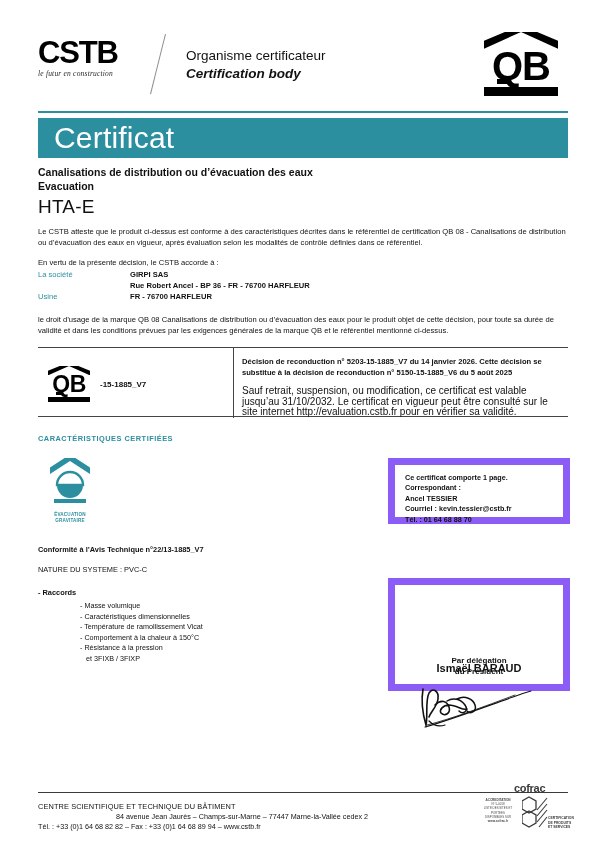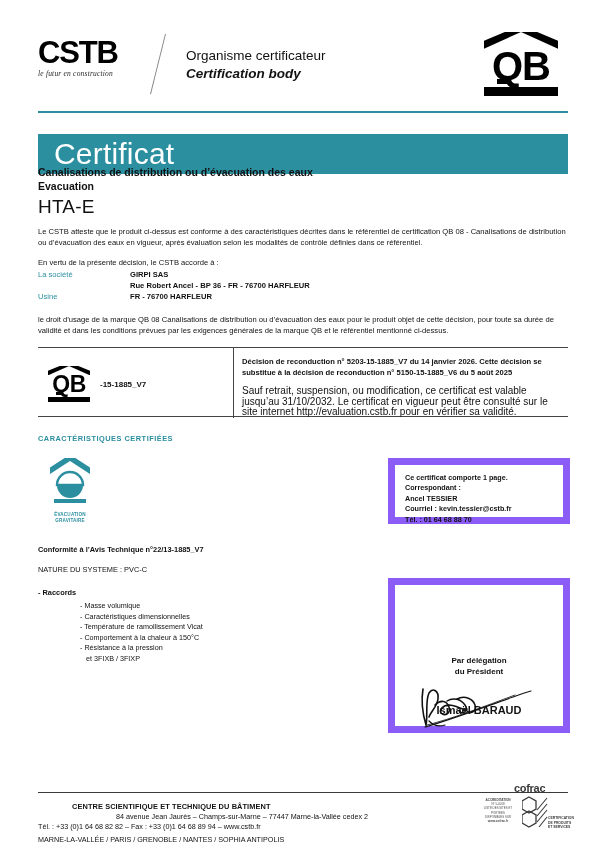--- a/index.html
+++ b/index.html
@@ -35,21 +35,21 @@
                  font-family:"Liberation Sans", sans-serif; font-weight:bold; color:#000; }
   .qb .base { position:absolute; left:0; width:100%; background:#000; }
 
   .qb-big { position:absolute; left:484px; top:32px; width:74px; height:64px; }
   .qb-big .letters { top:22%; font-size:40px; line-height:40px; letter-spacing:-1px; }
   .qb-big .base { bottom:0; height:9px; }
   .qb-big .qtail { position:absolute; left:18%; bottom:12px; width:17%; height:5px; background:#000; }
 
   
   .rule-top { position:absolute; left:38px; top:111px; width:530px; height:1.5px; background:#2b8fa0; }
-  .certbar { position:absolute; left:38px; top:134px; width:530px; height:40px; background:#2b8fa0; }
+  .certbar { position:absolute; left:38px; top:118px; width:530px; height:40px; background:#2b8fa0; }
   .certbar span { position:absolute; left:16px; top:3px; font-size:30px; color:#fff; font-weight:400; letter-spacing:0.2px; }
 
   
   .prod { position:absolute; left:38px; top:165px; width:530px; }
   .prod-l1 { font-size:10.5px; font-weight:bold; color:#111; line-height:14px; }
   .prod-l2 { font-size:10.5px; font-weight:bold; color:#111; line-height:14px; }
   .prod-code { font-size:19px; color:#111; line-height:24px; margin-top:2px; letter-spacing:0.2px; }
 
   
   .para { position:absolute; left:38px; width:530px; font-size:7.6px; line-height:11.3px; color:#111; }
@@ -83,39 +83,39 @@
   
   .evac { position:absolute; left:48px; top:458px; width:44px; height:72px; }
   .evac-svg { width:44px; height:52px; display:block; }
   .evac-cap { font-size:4.6px; font-weight:bold; color:#2b8fa0; text-align:center;
               line-height:6px; letter-spacing:0.2px; margin-top:2px; }
 
   
   .box { position:absolute; border:7px solid #8b5cf6; background:#fff; }
   #box-contact { left:388px; top:458px; width:182px; height:66px; }
   .contact-in { padding:8px 10px; font-size:7.2px; line-height:10.4px; color:#111; font-weight:bold; }
-  #box-sign { left:388px; top:578px; width:182px; height:155px; }
+  #box-sign { left:388px; top:578px; width:182px; height:113px; }
   .sign-title { position:absolute; left:0; right:0; top:70px; text-align:center;
                 font-size:8px; font-weight:bold; line-height:11px; color:#111; }
   .sign-svg { position:absolute; left:22px; top:96px; }
   .sign-name { position:absolute; left:0; right:0; bottom:10px; text-align:center;
                font-size:11px; font-weight:bold; color:#111; }
 
   
   .conf { position:absolute; left:38px; top:545px; font-size:7.4px; font-weight:bold; color:#111; }
   .nature { position:absolute; left:38px; top:565px; font-size:7.4px; color:#111; }
   .raccords { position:absolute; left:38px; top:588px; font-size:7.4px; font-weight:bold; color:#111; }
   .ch-list { position:absolute; left:80px; top:601px; width:290px; }
   .ch-item { font-size:7.2px; line-height:10.6px; color:#111; }
   .ch-cont { font-size:7.2px; line-height:10.6px; color:#111; padding-left:6px; }
 
   
   .foot-rule { position:absolute; left:38px; top:792px; width:530px; height:1px; background:#3a3a3a; }
   .footer { position:absolute; left:38px; top:801px; width:330px; }
-  .f1 { font-size:7.4px; font-weight:bold; color:#111; line-height:11px; letter-spacing:0.1px;margin-left:34px; }
+  .f1 { font-size:7.4px; font-weight:normal; color:#111; line-height:11px; letter-spacing:0.1px; }
   .f2 { font-size:7.2px; color:#111; line-height:10.4px;text-align:right; }
   .f3 { font-size:7.2px; color:#111; line-height:10.4px; }
   .f4 { font-size:7.2px; color:#111; line-height:11px; margin-top:1px; }
 
   .cofrac { position:absolute; left:476px; top:786px; width:96px; height:58px; }
   .cofrac-word { position:absolute; left:38px; top:-4px; font-size:11px; font-weight:bold;
                  color:#3a3a3a; letter-spacing:-0.3px; font-family:"Liberation Sans", sans-serif; }
   .cofrac-fine { position:absolute; left:0px; top:12px; width:44px; font-size:2.9px;
                  line-height:4.2px; color:#4a4a4a; text-align:center; }
   .cofrac-fine b { font-size:3.1px; }
@@ -252,21 +252,20 @@
       <path d="M12,40 C16,44 22,46 28,44" fill="none" stroke="#111" stroke-width="1.2" stroke-linecap="round"></path>
     </svg>
     <div class="sign-name">Ismaël BARAUD</div>
   </div>
 
   <div class="foot-rule"></div>
   <div class="footer">
     <div class="f1">CENTRE SCIENTIFIQUE ET TECHNIQUE DU BÂTIMENT</div>
     <div class="f2">84 avenue Jean Jaurès – Champs-sur-Marne – 77447 Marne-la-Vallée cedex 2</div>
     <div class="f3">Tél. : +33 (0)1 64 68 82 82 – Fax : +33 (0)1 64 68 89 94 – www.cstb.fr</div>
-    <div class="f4">MARNE-LA-VALLÉE / PARIS / GRENOBLE / NANTES / SOPHIA ANTIPOLIS</div>
   </div>
 
   <div class="cofrac">
     <div class="cofrac-word">cofrac</div>
     <div class="cofrac-fine">
       <b>ACCREDITATION</b><br>
       <span>N° 5-0018</span><br>
       <span>LISTE DES SITES ET</span><br>
       <span>PORTEES</span><br>
       <span>DISPONIBLES SUR</span><br>

